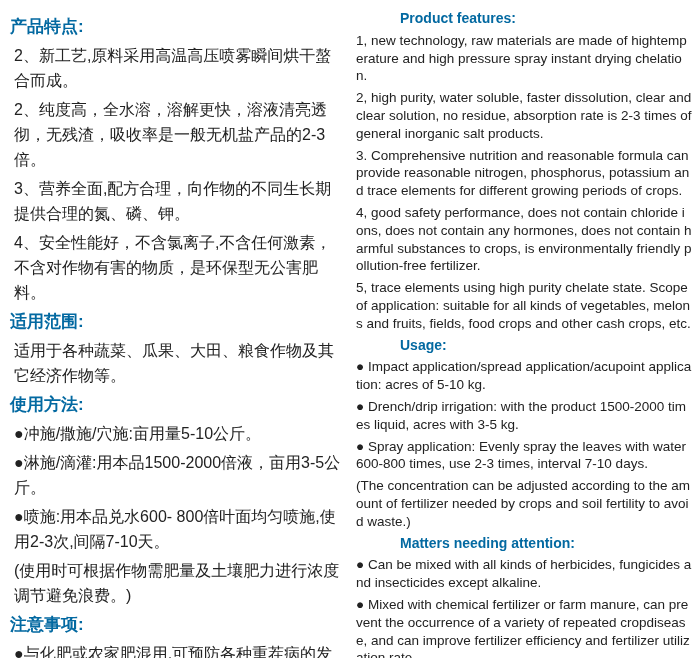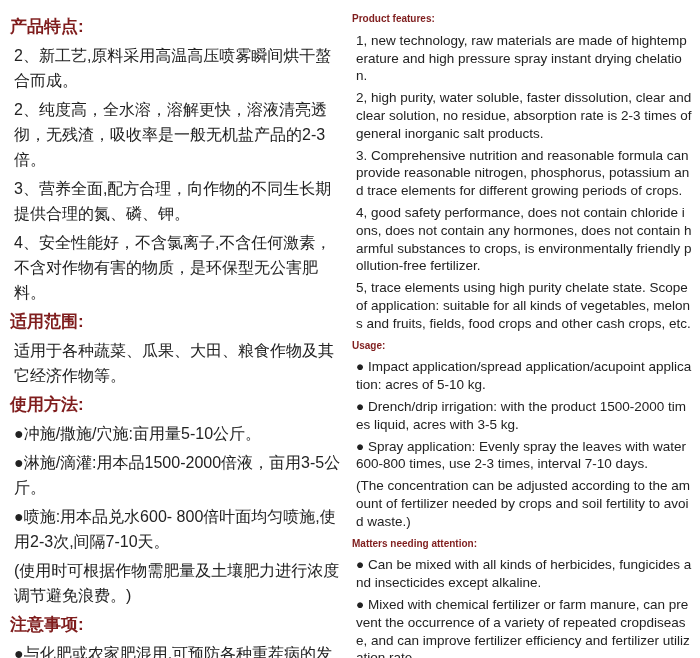--- a/index.html
+++ b/index.html
@@ -29,29 +29,30 @@
   .col-right {
     left: 352px;
     top: 10px;
     width: 344px;
     font-size: 13.5px;
     line-height: 17.8px;
     word-break: break-all;
   }
   .h {
     font-weight: bold;
-    color: #7f1d1d;
+    color: #0369a1;
     margin: 0;
   }
   .col-left .h {
     margin: 2px 0;
     font-size: 17px;
   }
   .col-right .h {
-    font-size: 10px;
+    font-size: 14px;
+    margin-left: 48px;
   }
   .p {
     margin: 4px;
   }
 </style>
 </head>
 <body>
 
 <div class="page">
 

